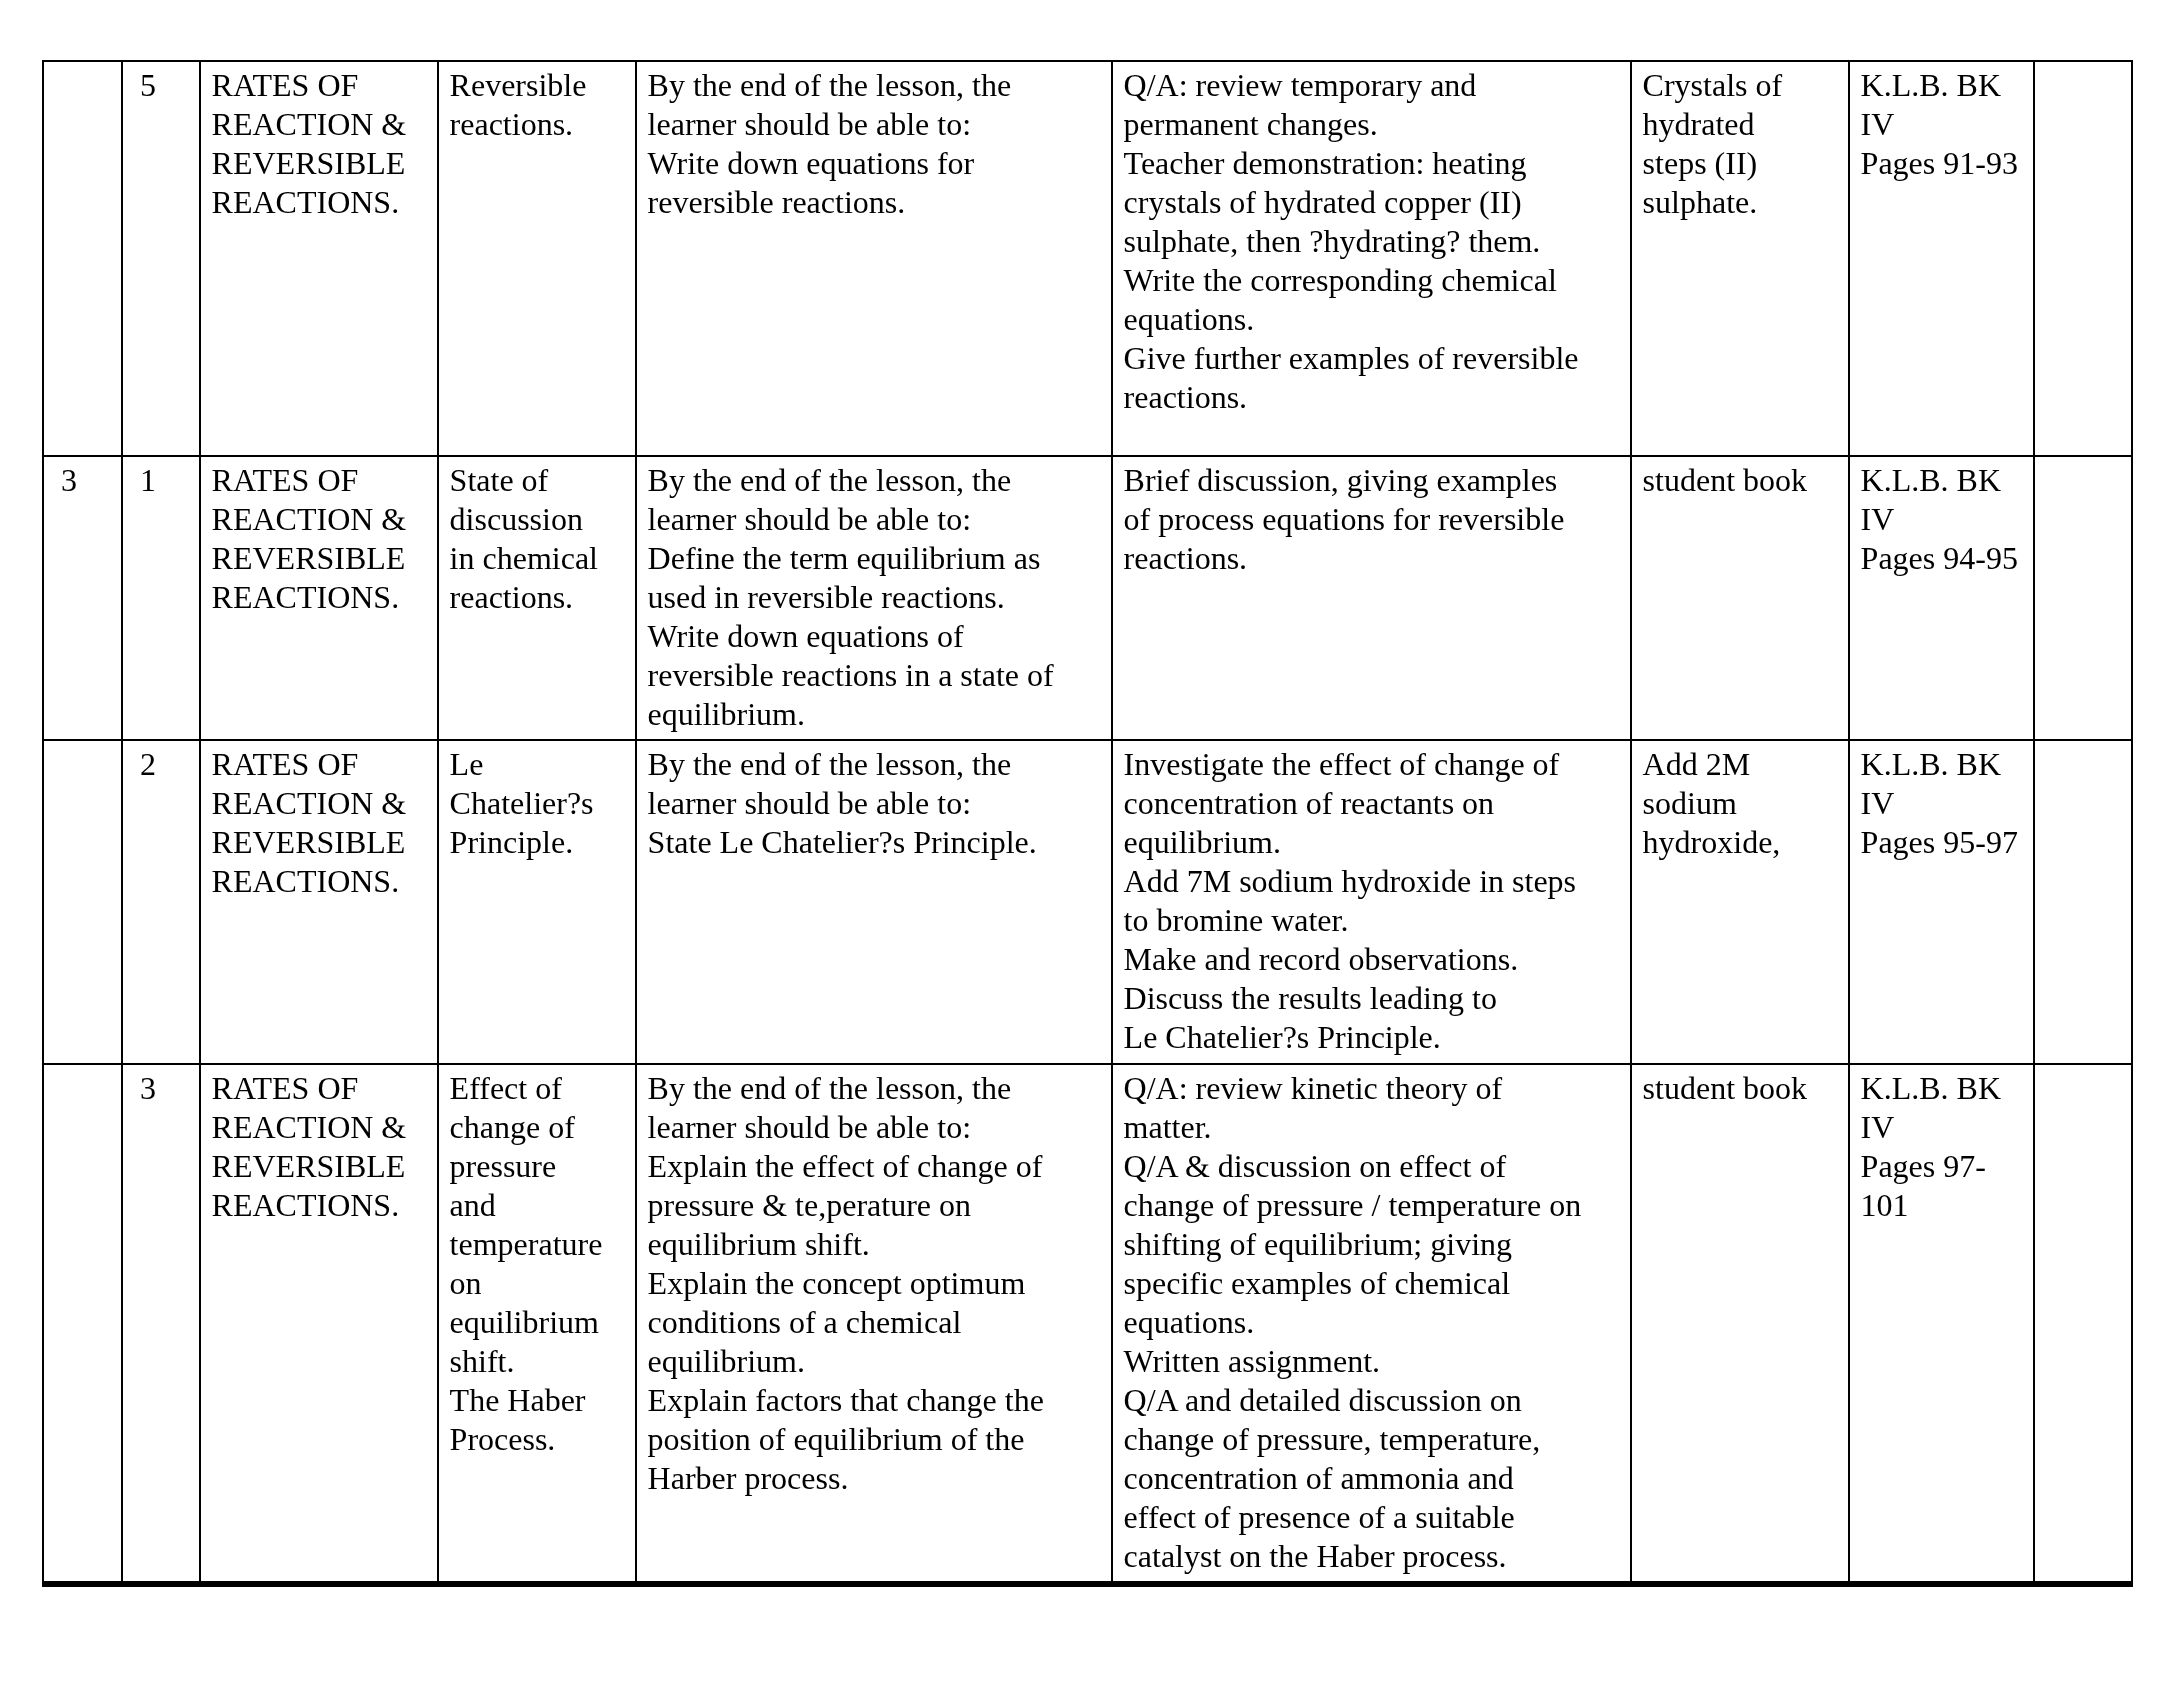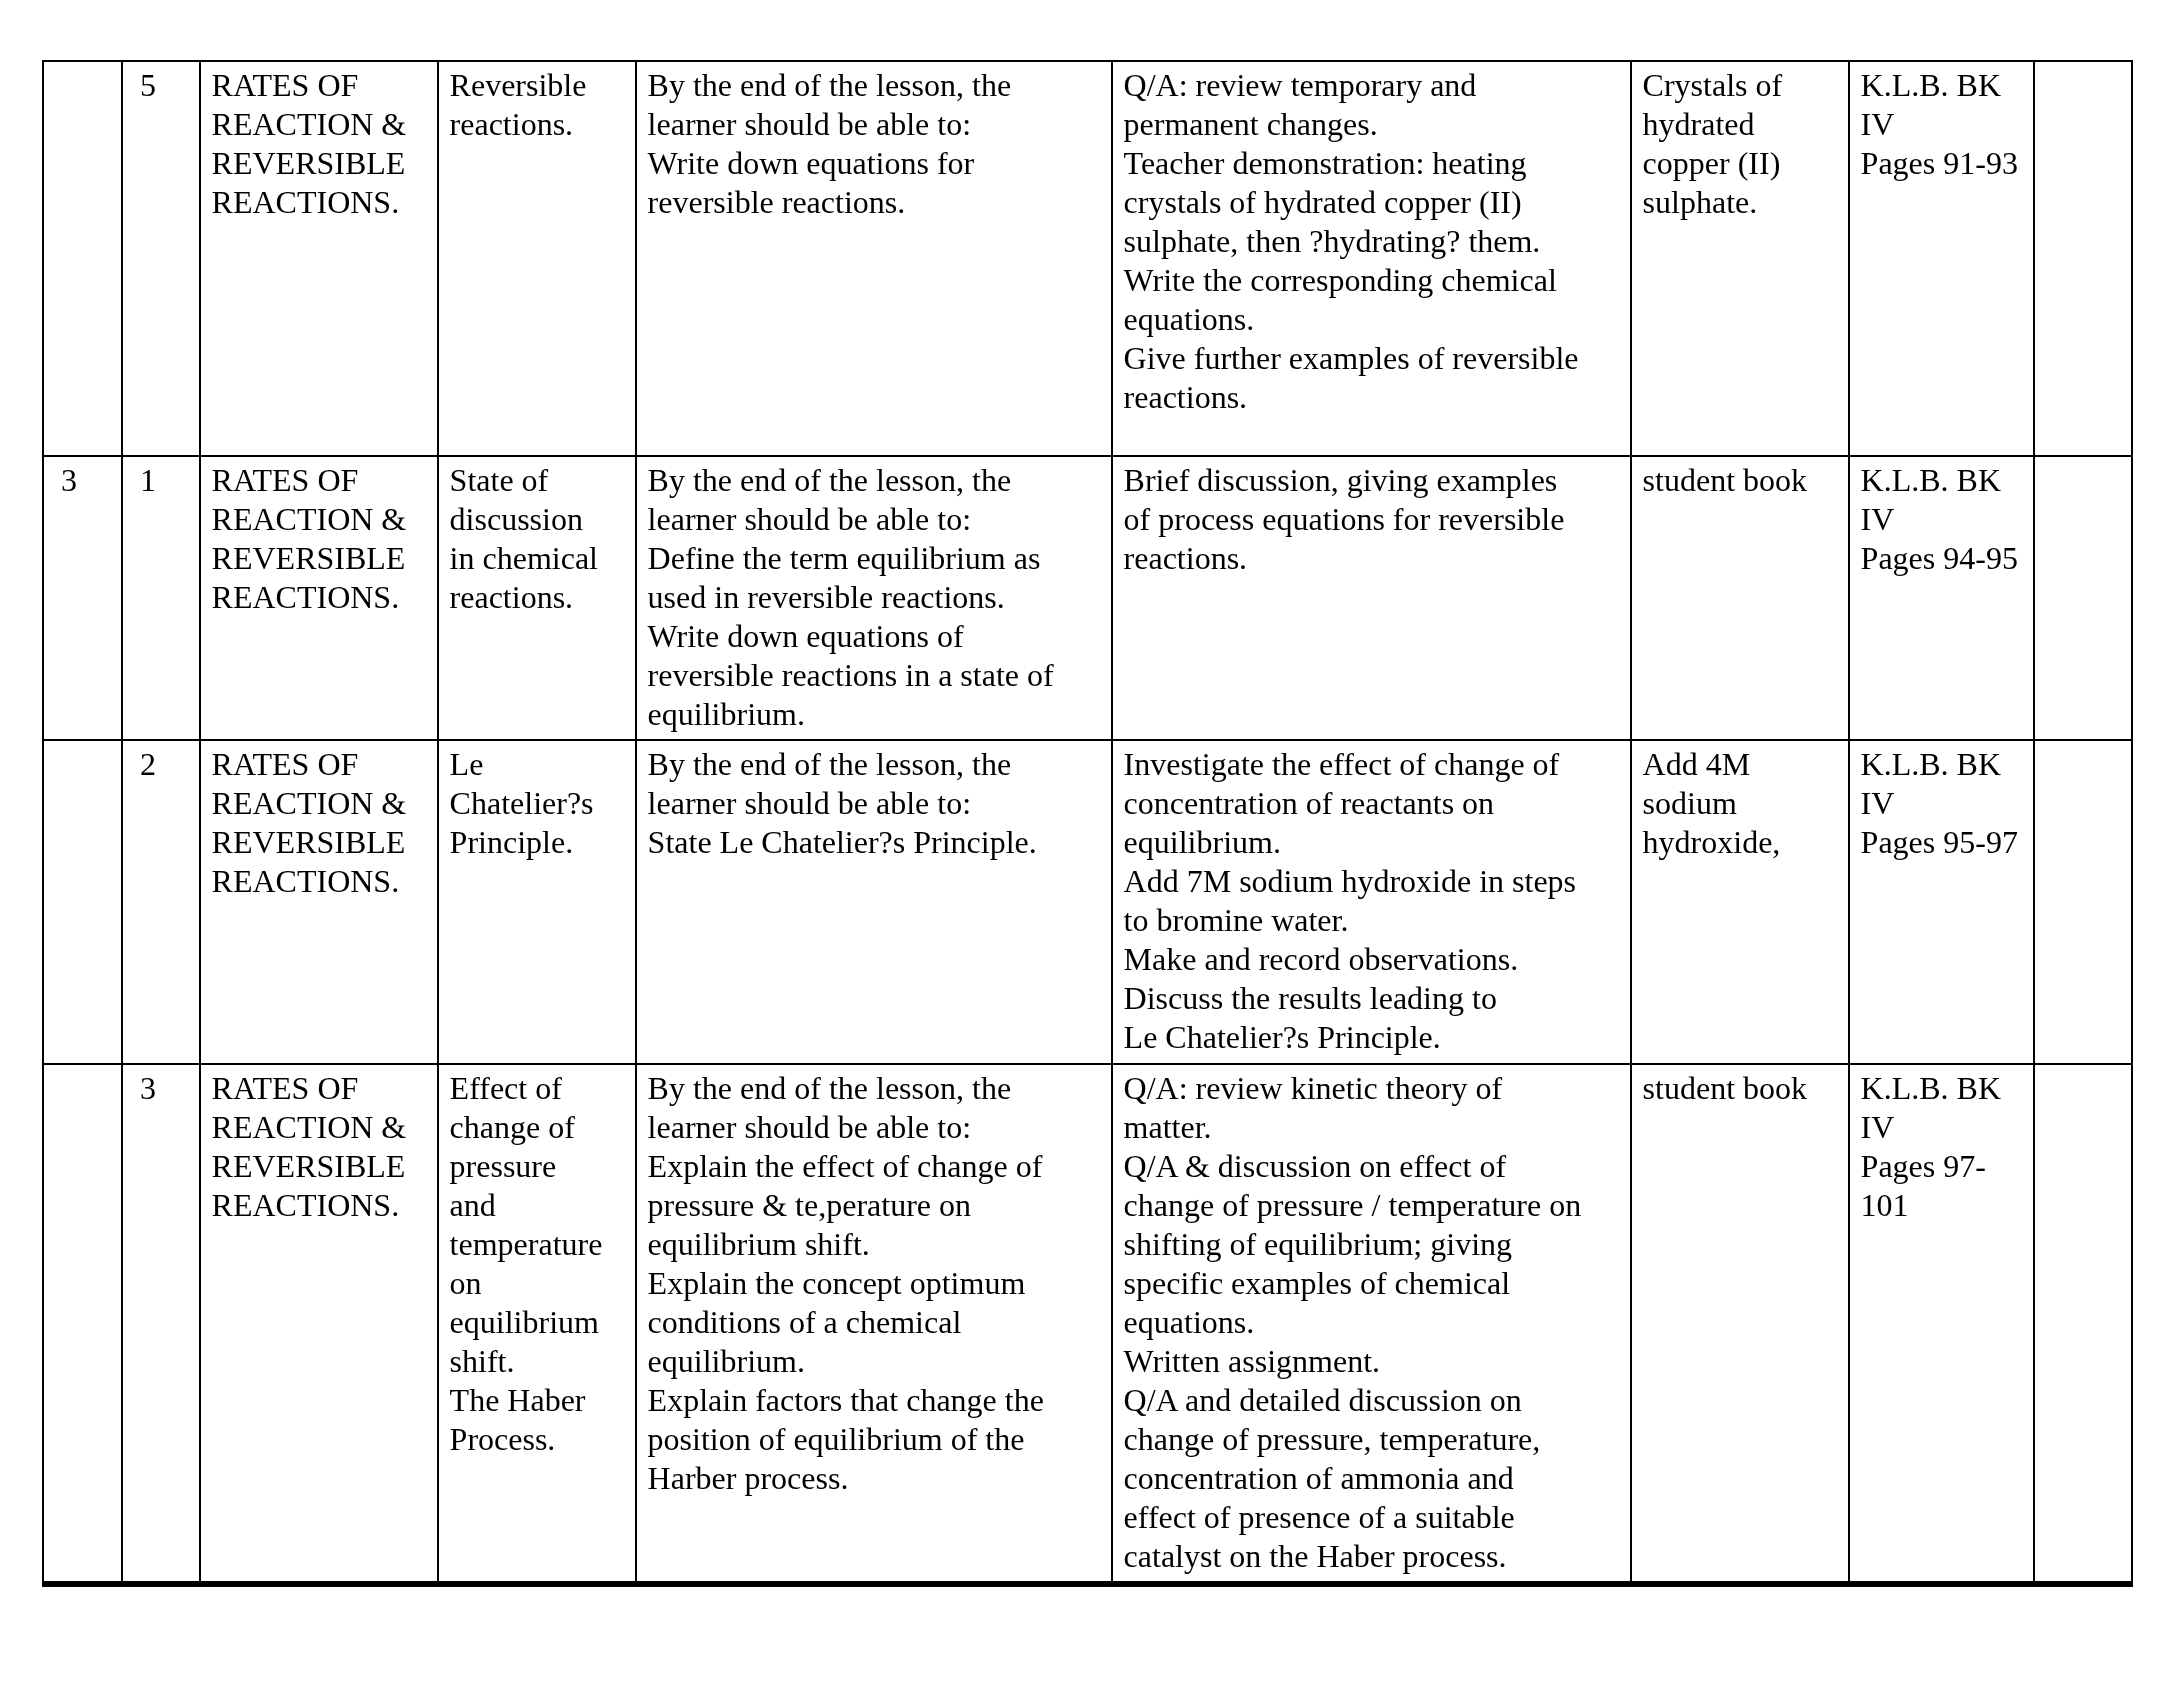--- a/index.html
+++ b/index.html
@@ -80,21 +80,21 @@
 permanent changes.
 Teacher demonstration: heating
 crystals of hydrated copper (II)
 sulphate, then ?hydrating? them.
 Write the corresponding chemical
 equations.
 Give further examples of reversible
 reactions.</td>
         <td>Crystals of
 hydrated
-copper (II)
+steps (II)
 sulphate.</td>
         <td>K.L.B. BK
 IV
 Pages 91-93</td>
         <td></td>
       </tr>
       <tr class="r1">
         <td class="num">3</td>
         <td class="num">1</td>
         <td>RATES OF
@@ -135,21 +135,21 @@
 learner should be able to:
 State Le Chatelier?s Principle.</td>
         <td>Investigate the effect of change of
 concentration of reactants on
 equilibrium.
 Add 7M sodium hydroxide in steps
 to bromine water.
 Make and record observations.
 Discuss the results leading to
 Le Chatelier?s Principle.</td>
-        <td>Add 4M
+        <td>Add 2M
 sodium
 hydroxide,</td>
         <td>K.L.B. BK
 IV
 Pages 95-97</td>
         <td></td>
       </tr>
       <tr class="r3">
         <td class="num"></td>
         <td class="num">3</td>

